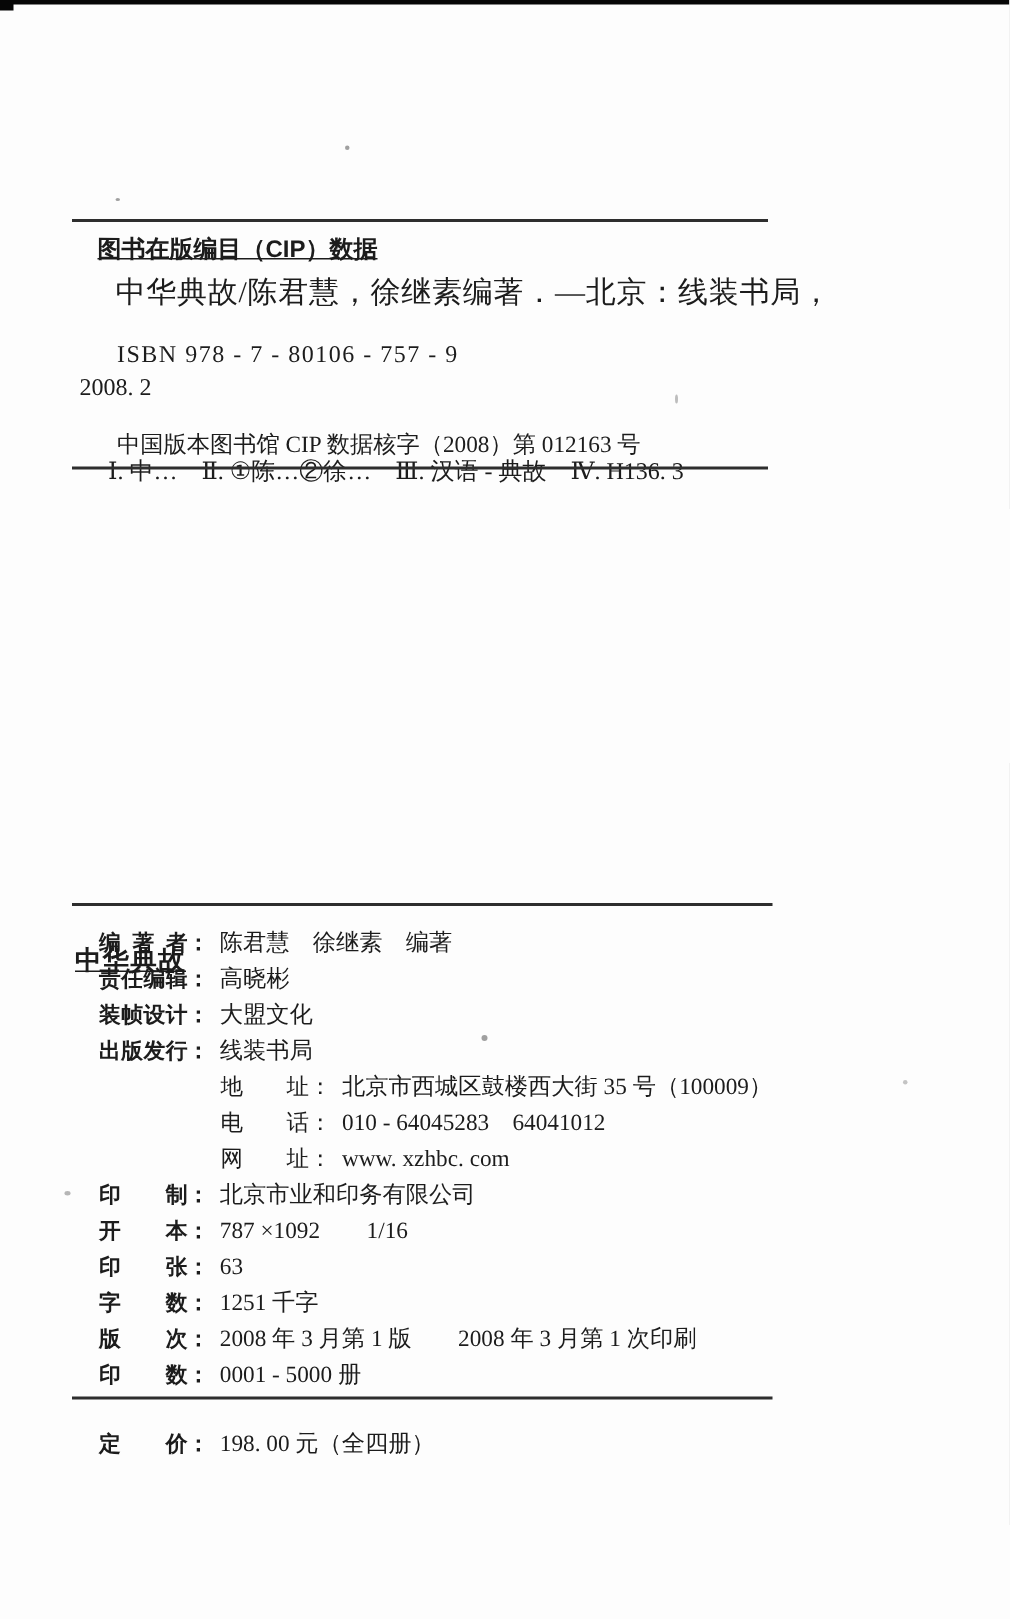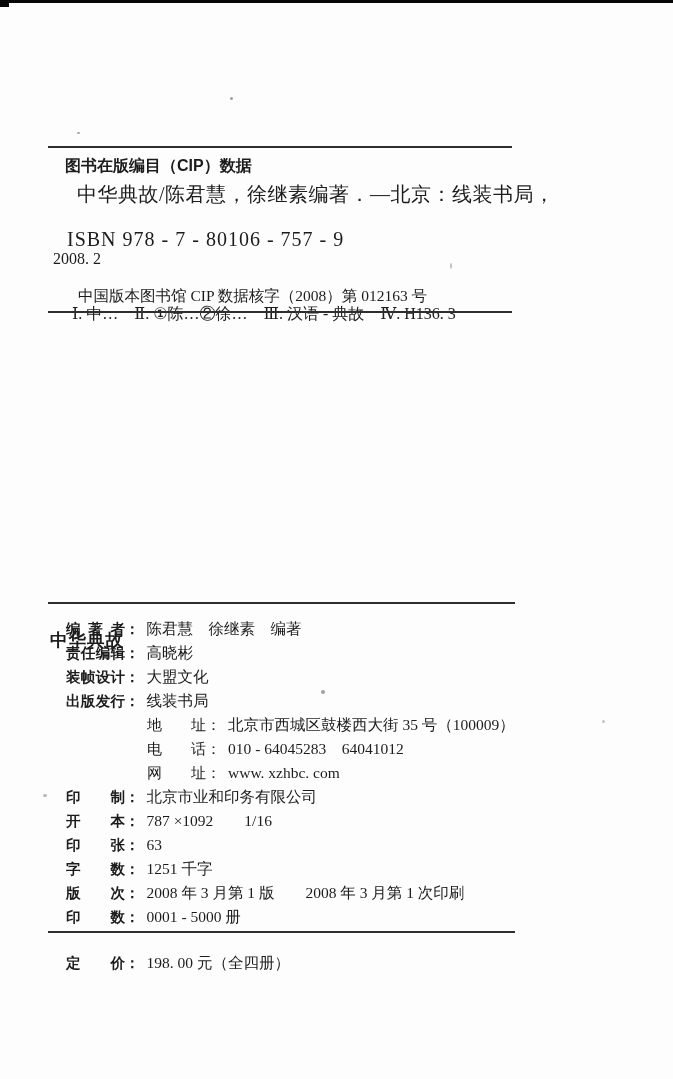--- a/index.html
+++ b/index.html
@@ -1,32 +1,32 @@
 <!DOCTYPE html>
 <html><head>
 <meta charset="utf-8">
 <style>
   html,body{margin:0;padding:0;background:#e9e9e9;}
   .page{position:relative;width:673px;height:1079px;background:#fdfdfd;overflow:hidden;
         font-family:"Liberation Serif","DejaVu Serif",serif;color:#1c1c1c;}
   .abs{position:absolute;white-space:nowrap;}
   .rule{position:absolute;height:2px;background:#2e2e2e;}
-  .heiti{font-family:"Liberation Sans","DejaVu Sans",sans-serif;font-weight:700;}
+  .heiti{font-family:"Liberation Sans","DejaVu Sans",sans-serif;font-weight:700;text-decoration:underline;}
 
   
   .top-edge{position:absolute;top:0;left:0;width:673px;height:3px;background:#060606;}
   .corner-nub{position:absolute;top:2px;left:0;width:9px;height:5px;background:#060606;}
 
   
   #cip-rule-top{left:48px;top:146px;width:464px;}
   #cip-rule-bottom{left:48px;top:311px;width:464px;}
   #cip-header{left:65px;top:156px;font-size:16px;}
   #cip-line1{left:77px;top:181px;font-size:20px;letter-spacing:.5px;}
   #cip-line2{left:53px;top:205px;font-size:16px;margin-top:45px;}
-  #cip-isbn{left:67px;top:228px;font-size:20px;letter-spacing:1px;}
+  #cip-isbn{left:78px;top:228px;font-size:16px;letter-spacing:1px;}
   #cip-class{left:72px;top:256px;font-size:16px;margin-top:48px;}
   #cip-record{left:78px;top:286px;font-size:15.5px;}
 
   
   #book-title{left:50px;top:600px;font-size:17.5px;letter-spacing:1px;margin-top:28px;}
   #title-rule{left:48px;top:602px;width:467px;}
   #bottom-rule{left:48px;top:931px;width:467px;}
 
   #colophon-rows{position:absolute;left:66px;top:617px;}
   .row{height:24px;line-height:24px;font-size:15.5px;white-space:nowrap;}

